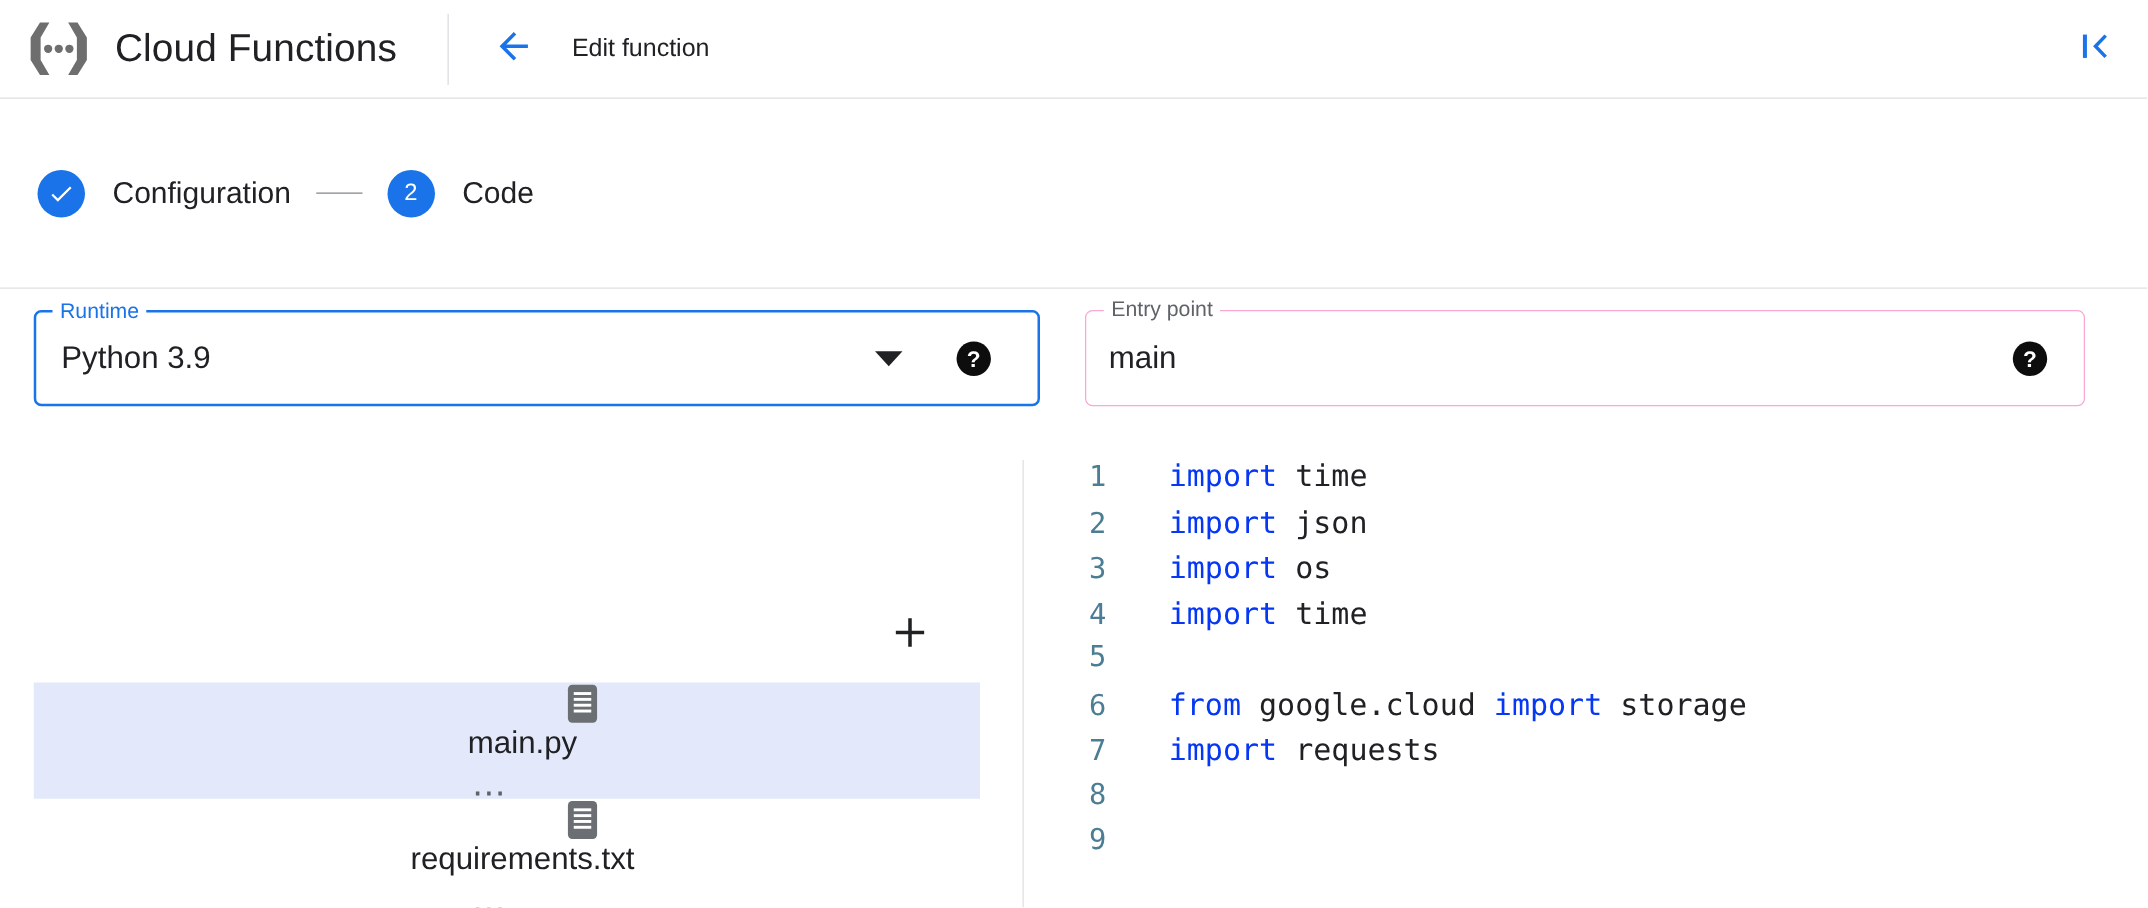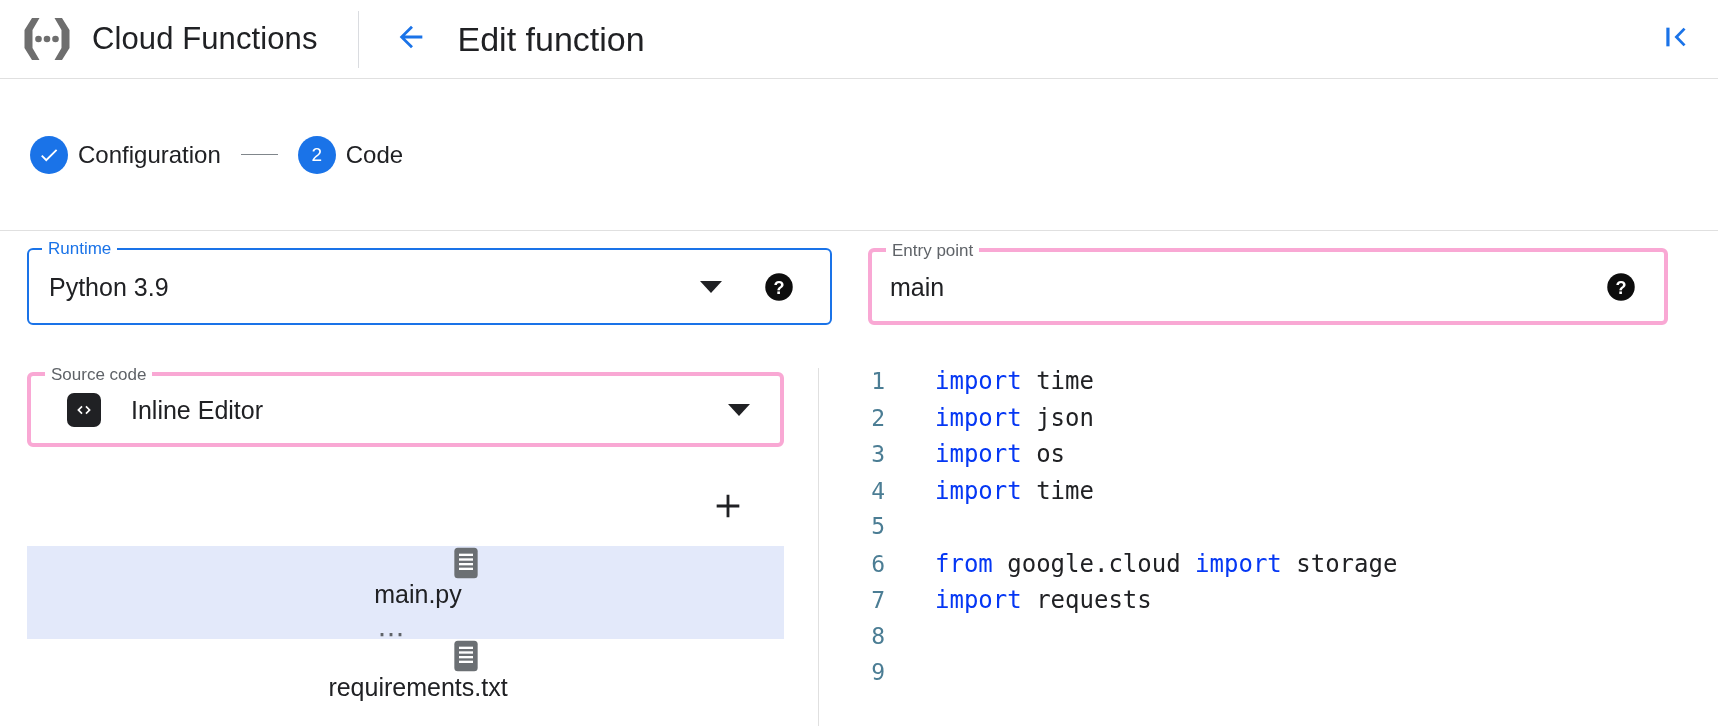--- a/index.html
+++ b/index.html
@@ -26,21 +26,21 @@
     font-weight: 400; letter-spacing: .1px; white-space: nowrap;
   }
   .header-divider {
     width: 1px; height: 57px; background: #dadce0; margin-left: 40px; flex: 0 0 1px;
   }
   .back-btn {
     margin-left: 31px; width: 42px; height: 42px;
     display: flex; align-items: center; justify-content: center; cursor: pointer;
   }
   .page-title {
-    font-size: 34px; color: #202124; font-weight: 400;
+    font-size: 20px; color: #202124; font-weight: 400;
     margin-left: 26px; white-space: nowrap;
   }
   .header-spacer { flex: 1 1 auto; }
   .collapse-btn {
     margin-right: 20px; width: 42px; height: 42px;
     display: flex; align-items: center; justify-content: center; cursor: pointer;
   }
 
   
   .stepper-bar {
@@ -49,30 +49,30 @@
     display: flex; align-items: center; padding-left: 30px;
   }
   .step { display: flex; align-items: center; }
   .step-circle {
     width: 38px; height: 38px; border-radius: 50%;
     background: #1a73e8; color: #fff;
     display: flex; align-items: center; justify-content: center;
     font-size: 19px; font-weight: 500; flex: 0 0 38px;
   }
   .step-circle svg { display: block; }
-  .step-label { font-size: 24px; color: #202124; margin-left: 10px; white-space: nowrap; }
+  .step-label { font-size: 24px; color: #202124; margin-left: 22px; white-space: nowrap; }
   .step-connector { width: 37px; height: 1px; background: #80868b; margin: 0 20px; }
 
   
   .body-area { position: absolute; left: 0; top: 232px; width: 1718px; height: 494px; padding-left: 27px; }
 
   
   .field {
     position: absolute;
-    border: 4px solid #f9a8d4; border-radius: 6px;
+    border: 1px solid #f9a8d4; border-radius: 6px;
     background: #fff;
   }
   .field.focused { border: 2px solid #1a73e8; }
   .field-legend {
     position: absolute; top: -11px; left: 14px;
     background: #fff; padding: 0 6px;
     font-size: 17px; color: #5f6368; line-height: 20px; white-space: nowrap;
   }
   .field.focused .field-legend { color: #1a73e8; font-weight: 500; left: 13px; }
   .field-value {
@@ -233,31 +233,20 @@
       <span class="field-legend">Entry point</span>
       <span class="field-value">main</span>
       <span class="help-icon" id="entrypoint-help">
         <svg width="30" height="30" viewBox="0 0 24 24" aria-hidden="true">
           <circle cx="12" cy="12" r="11" fill="#0d0d0d"></circle>
           <text x="12" y="17.2" text-anchor="middle" font-family="Liberation Sans, sans-serif" font-size="14.5" font-weight="bold" fill="#ffffff">?</text>
         </svg>
       </span>
     </div>
 
-    <div class="field" id="sourcecode-field">
-      <span class="field-legend">Source code</span>
-      <span class="code-badge">
-        <svg width="22" height="22" viewBox="0 0 24 24" aria-hidden="true">
-          <path d="M9.2 7.4 4.6 12l4.6 4.6 1.3-1.4L7.2 12l3.3-3.2z" fill="#ffffff"></path>
-          <path d="M14.8 7.4 19.4 12l-4.6 4.6-1.3-1.4 3.3-3.2-3.3-3.2z" fill="#ffffff"></path>
-        </svg>
-      </span>
-      <span class="field-value">Inline Editor</span>
-      <span id="sourcecode-caret"></span>
-    </div>
 
     <div class="add-file-btn">
       <span>
         <svg width="34" height="34" viewBox="0 0 24 24" aria-hidden="true">
           <path d="M11 4h2v7h7v2h-7v7h-2v-7H4v-2h7z" fill="#202124"></path>
         </svg>
       </span>
     </div>
 
     <div class="file-list">

